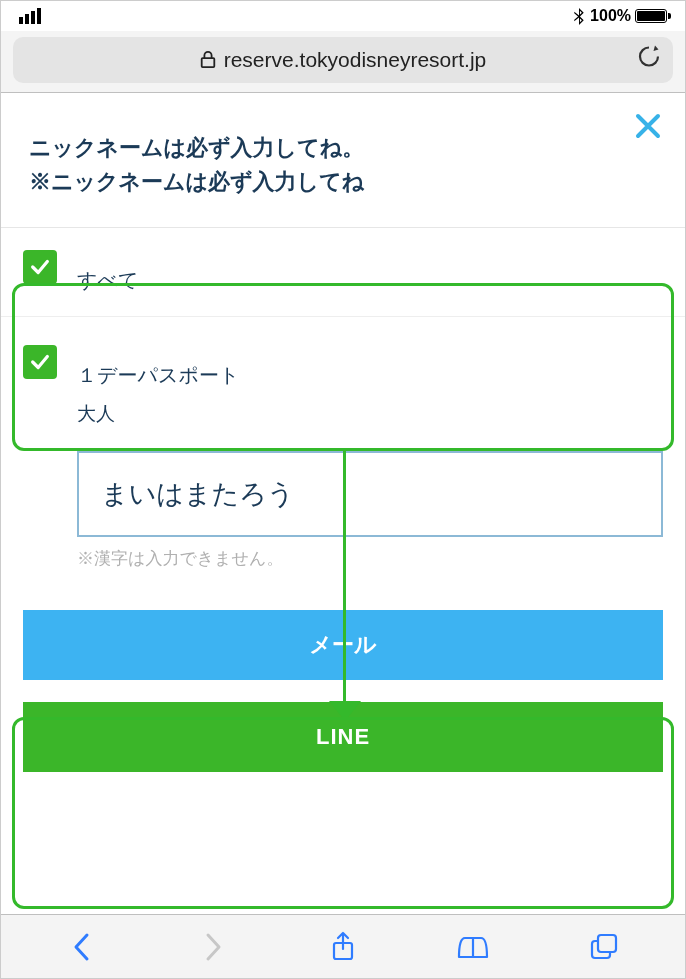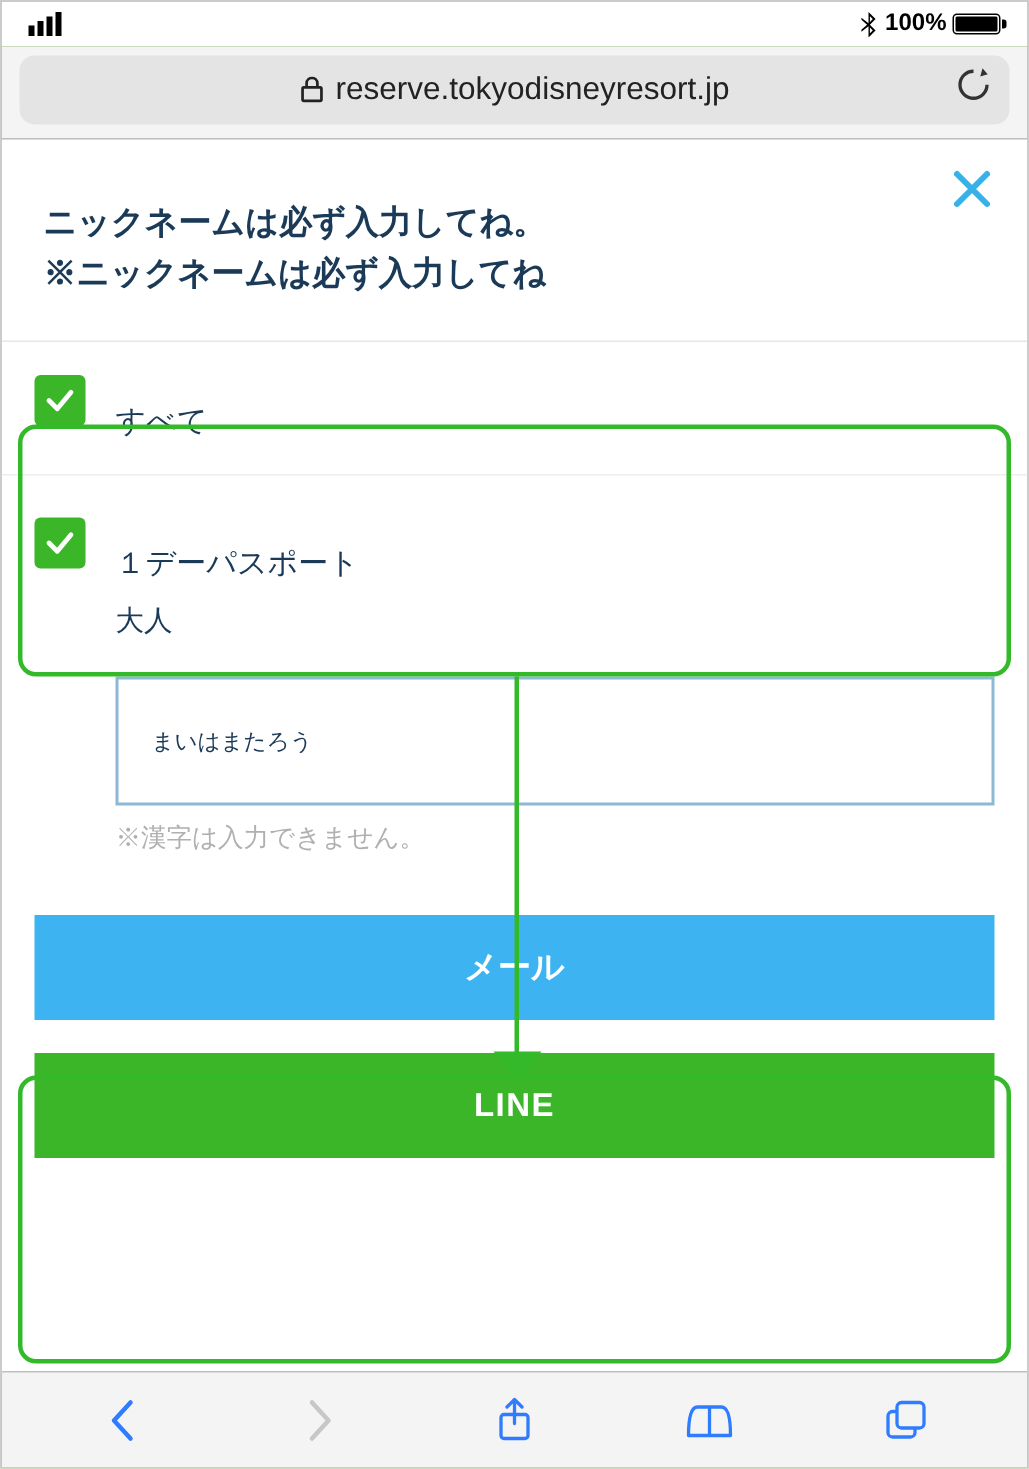--- a/index.html
+++ b/index.html
@@ -116,21 +116,21 @@
     }
     .row-sub {
       color: #1b3a57;
       font-size: 19px;
       margin-top: 12px;
     }
     .nickname-input {
       width: 100%;
       height: 86px;
       border: 2px solid #8cb9d6;
-      font-size: 15px;
+      font-size: 27px;
       color: #1b3a57;
       padding: 0 22px;
       margin-top: 24px;
       outline: none;
       background: #fff;
     }
     .nickname-hint {
       color: #b0b0b0;
       font-size: 17px;
       margin-top: 10px;

